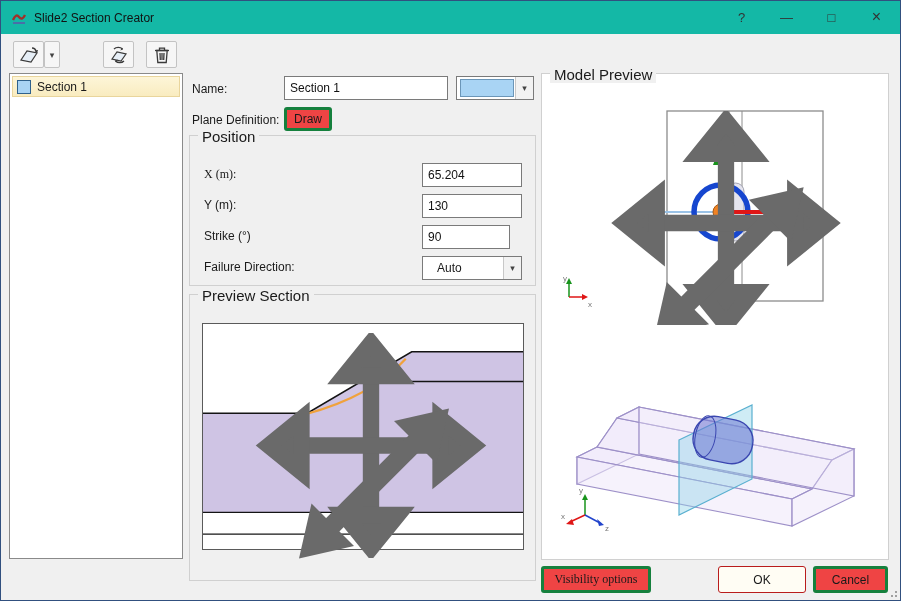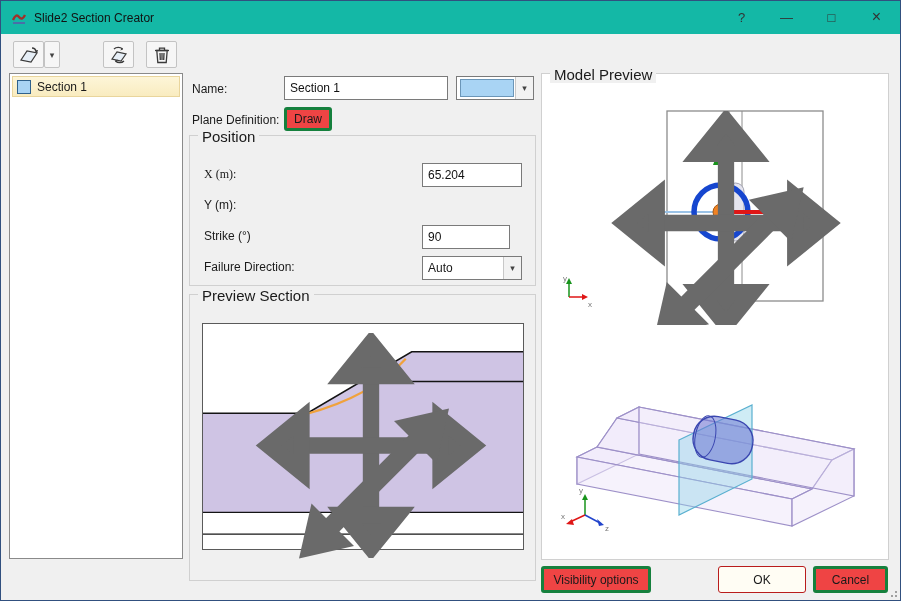--- a/index.html
+++ b/index.html
@@ -23,21 +23,21 @@
   .list-item{position:absolute;left:2px;right:2px;top:2px;height:21px;display:flex;align-items:center;background:linear-gradient(#fdf5d8,#f9ecc0);border:1px solid #e9d59c;box-sizing:border-box;}
   .list-item .sq{width:12px;height:12px;background:#a9d4f4;border:1px solid #2f618c;margin:0 6px 0 4px;}
   
   .lbl{position:absolute;white-space:nowrap;}
   .txt{position:absolute;box-sizing:border-box;border:1px solid #7a7a7a;background:#fff;font:12px "Liberation Sans",sans-serif;padding:0 5px;color:#111;}
   .gb{position:absolute;border:1px solid #d0d0d0;box-sizing:border-box;}
   .gb .legend{position:absolute;top:-8px;left:8px;background:#f0f0f0;padding:0 4px;font-size:15px;}
   .btn{position:absolute;box-sizing:border-box;border:3px solid #15803d;background:#ef4444;border-radius:3px;display:flex;align-items:center;justify-content:center;font-size:12px;}
   .btn.default{border:1px solid #b91c1c;background:#fffdf4;}
   .combo{position:absolute;box-sizing:border-box;border:1px solid #7a7a7a;background:#fff;display:flex;align-items:center;}
-  .combo .val{flex:1;padding-left:5px;}
+  .combo .val{flex:1;padding-left:14px;}
   .combo .arrow{width:17px;height:100%;display:flex;align-items:center;justify-content:center;border-left:1px solid #c8c8c8;background:#f2f2f2;font-size:9px;color:#444;}
   .canvas{position:absolute;background:#fff;box-sizing:border-box;}
   .canvas svg{display:block;width:100%;height:100%;}
   .overlay-icon{position:absolute;}
 </style>
 </head>
 <body>
 
 <div id="window">
 
@@ -104,20 +104,21 @@
   </div>
 
   <div class="lbl" style="left:191px;top:112px;">Plane Definition:</div>
   <div class="btn" style="left:283px;top:106px;width:48px;height:24px;">Draw</div>
 
   <div class="gb" style="left:188px;top:134px;width:347px;height:151px;">
     <span class="legend">Position</span>
     <div class="lbl" style="left:14px;top:31px;font-family:Liberation Serif, serif;">X (m):</div>
     <input class="txt" style="left: 232px; top: 27px; width: 100px; height: 24px;" value="65.204">
     <div class="lbl" style="left:14px;top:62px;">Y (m):</div>
+    <input class="txt" style="left: 232px; top: 58px; width: 100px; height: 24px;" value="130">
     <div class="lbl" style="left:14px;top:93px;">Strike (°)</div>
     <input class="txt" style="left: 232px; top: 89px; width: 88px; height: 24px;" value="90">
     <div class="lbl" style="left:14px;top:124px;">Failure Direction:</div>
     <div class="combo" style="left:232px;top:120px;width:100px;height:24px;">
       <span class="val">Auto</span>
       <span class="arrow">▾</span>
     </div>
   </div>
 
   <div class="gb" style="left:188px;top:293px;width:347px;height:287px;">
@@ -227,21 +228,21 @@
           <line x1="30" y1="190" x2="45" y2="198" stroke="#2244cc"></line>
           <polygon points="42,194 44,201 49,200" fill="#2244cc"></polygon>
         </g>
         <text x="24" y="168" font-size="8" fill="#777">y</text>
         <text x="6" y="194" font-size="8" fill="#777">x</text>
         <text x="50" y="206" font-size="8" fill="#777">z</text>
       </svg>
     </div>
   </div>
 
-  <div class="btn" style="left:540px;top:565px;width:110px;height:27px;">Visibility options</div>
+  <div class="btn" style="left:540px;top:565px;width:110px;height:27px;font-family:Liberation Serif, serif;">Visibility options</div>
   <div class="btn default" style="left:717px;top:565px;width:88px;height:27px;">OK</div>
   <div class="btn" style="left:812px;top:565px;width:75px;height:27px;">Cancel</div>
 
   <svg style="position:absolute;right:2px;bottom:2px;" width="10" height="10" viewBox="0 0 10 10">
     <g fill="#a0a0a0">
       <rect x="7" y="7" width="2" height="2"></rect>
         <rect x="7" y="3" width="2" height="2"></rect>
       <rect x="3" y="7" width="2" height="2"></rect>
     </g>
   </svg>

